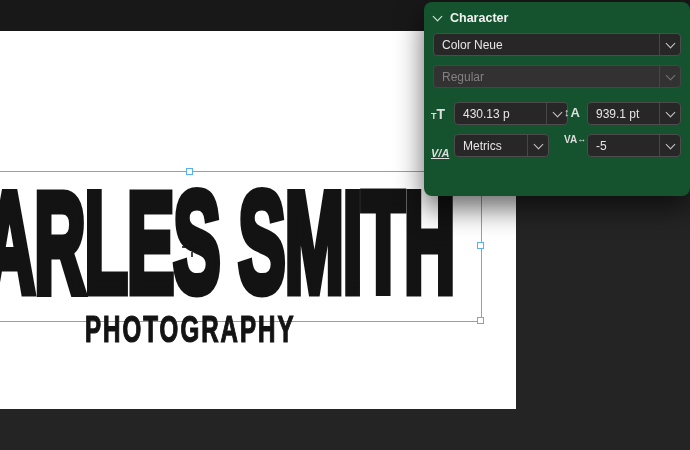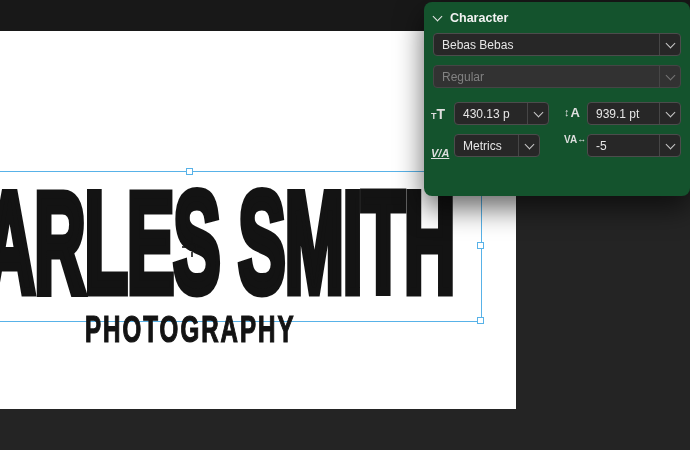--- a/index.html
+++ b/index.html
@@ -56,23 +56,23 @@
     position:absolute;display:flex;align-items:stretch;box-sizing:border-box;
     background:#272727;border:1px solid #4c4c4c;border-radius:4px;color:#e6e6e6;
     height:23px;cursor:default;
   }
   .sel .val{flex:1;display:flex;align-items:center;padding:0 8px;white-space:nowrap;overflow:hidden;}
   .sel .arrow{width:20px;display:flex;align-items:center;justify-content:center;border-left:1px solid #464646;}
   .sel.dim{background:#323232;border-color:#454545;color:#828282;gap:16px;}
   .sel.dim .chev{border-color:#757575;}
   .sel-family{left:9px;top:31px;width:248px;}
   .sel-style{left:9px;top:63px;width:248px;}
-  .sel-size{left:30px;top:100px;width:95px;}
+  .sel-size{left:30px;top:100px;width:114px;}
   .sel-leading{left:163px;top:100px;width:94px;}
-  .sel-kerning{left:30px;top:132px;width:86px;gap:11px;}
+  .sel-kerning{left:30px;top:132px;width:95px;gap:11px;}
   .sel-tracking{left:163px;top:132px;width:94px;}
   .p-ico{position:absolute;color:#dedede;display:flex;align-items:flex-end;line-height:1;}
   .ico-size{left:7px;top:105px;}
   .ico-size .t-sm{font-size:9px;font-weight:bold;}
   .ico-size .t-lg{font-size:14px;font-weight:bold;}
   .ico-leading{left:140px;top:104px;font-size:9px;font-weight:bold;align-items:center;gap:1px;}
   .ico-leading .arr{font-size:11px;font-weight:normal;}
   .ico-leading .ltr{font-size:13px;}
   .ico-kerning{left:7px;top:146px;font-size:11px;font-weight:bold;font-style:italic;text-decoration:underline;}
   .ico-tracking{left:140px;top:133px;flex-direction:row;align-items:center;gap:0;}
@@ -119,21 +119,21 @@
   </div>
 
   <div class="panel">
 
     <div class="panel-header">
       <span class="chev light"></span>
       <span class="panel-title">Character</span>
     </div>
 
     <div class="sel sel-family">
-      <span class="val">Bebas Bebas</span>
+      <span class="val">Color Neue</span>
       <span class="arrow">
           <span class="chev"></span>
         </span>
     </div>
 
     <div class="sel sel-style dim">
       <span class="val">Regular</span>
       <span class="arrow">
           <span class="chev"></span>
         </span>

